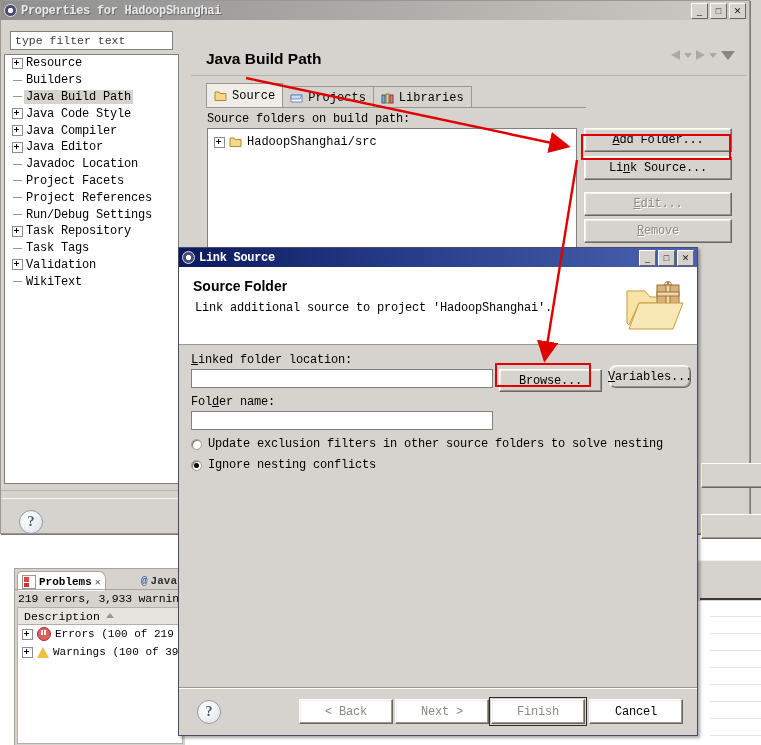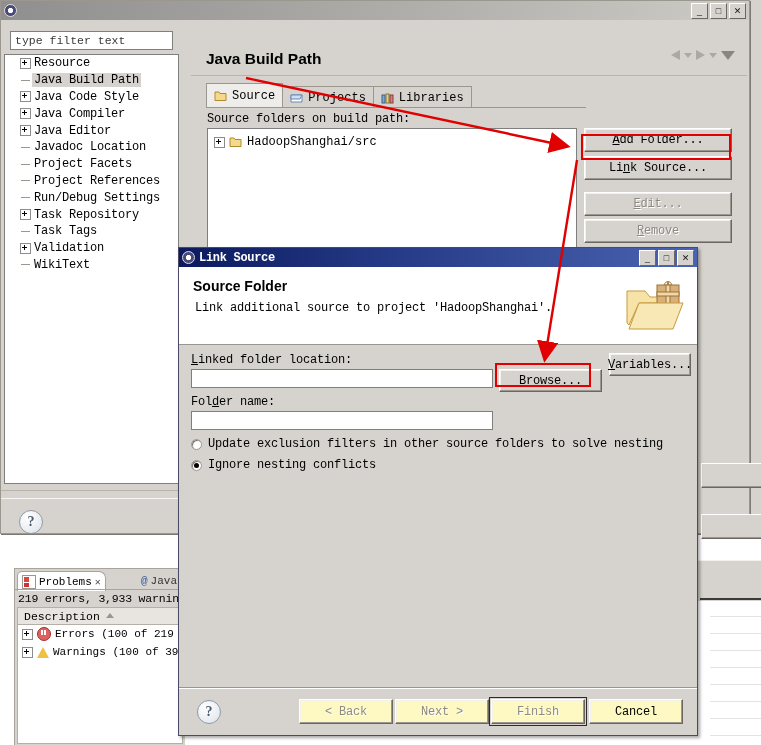--- a/index.html
+++ b/index.html
@@ -16,21 +16,21 @@
   #editor-lines div{height:16px;border-bottom:1px solid #e3e3e3;}
   #bg-rule-1{position:absolute;left:0;top:520px;width:761px;height:3px;background:#b8b4ab;}
   #bg-panelstrip{position:absolute;left:690px;top:560px;width:71px;height:40px;background:#d6d3ce;border-top:1px solid #f3f1ee;}
   #bg-tabline{position:absolute;left:700px;top:598px;width:61px;height:2px;background:#3a3a3a;}
 
   
   #problems-view{
     position:absolute;left:14px;top:568px;width:170px;height:177px;
     background:#d6d3ce;border:1px solid #a9a39b;border-right:none;
   }
-  .pv-tabbar{height:21px;position:relative;background:#d6d3ce;}
+  .pv-tabbar{height:21px;position:relative;background:#d6d3ce;font-weight:bold;}
   .pv-tab{
     position:absolute;top:2px;height:19px;display:flex;align-items:center;gap:3px;
     padding:0 4px;font-size:11px;white-space:nowrap;
   }
   .pv-tab.active{left:2px;background:#ffffff;border:1px solid #a9a39b;border-bottom:none;border-radius:5px 7px 0 0;}
   .pv-tab.inactive{left:122px;color:#333;}
   .pv-underline{position:absolute;left:0;top:20px;width:170px;height:1px;background:#a9a39b;}
   .pv-summary{padding:2px 2px 2px 3px;font-size:11.5px;background:#d6d3ce;white-space:nowrap;letter-spacing:-0.2px;}
   .pv-colhdr{
     margin:0 2px;height:16px;background:#e8e5e0;border:1px solid #b5b0a7;
@@ -75,21 +75,21 @@
 
   #filter-input{
     position:absolute;left:9px;top:11px;width:163px;height:19px;
     background:#fff;border:1px solid #7f7f7f;box-sizing:border-box;
     display:flex;align-items:center;padding-left:4px;color:#3a3a3a;font-size:11.5px;
   }
   #tree-pane{
     position:absolute;left:3px;top:34px;width:175px;height:430px;
     background:#ffffff;border:1px solid #7f7f7f;box-sizing:border-box;overflow:hidden;
   }
-  .tree-row{display:flex;align-items:center;height:16.8px;font-size:12px;white-space:nowrap;padding-left:14px;}
+  .tree-row{display:flex;align-items:center;height:16.8px;font-size:12px;white-space:nowrap;padding-left:6px;}
   .tree-row .tw{width:13px;display:flex;align-items:center;justify-content:center;flex:none;}
   .tree-row .tlabel{padding:0 2px;letter-spacing:-0.2px;}
   .tree-row.sel .tlabel{background:#d6d3ce;}
   .leaf-dash{width:9px;height:1px;background:#9b968e;display:inline-block;}
 
   #props-help{position:absolute;left:18px;top:490px;width:22px;height:22px;border-radius:50%;
      border:1px solid #8e9aa8;background:radial-gradient(circle at 35% 30%,#ffffff,#dde3e9);
      display:flex;align-items:center;justify-content:center;
      font-family:"Liberation Serif",serif;font-weight:bold;font-size:14px;color:#4a5a70;}
   #props-sep{position:absolute;left:0;top:470px;width:186px;height:1px;background:#b8b4ab;}
@@ -170,21 +170,21 @@
   .radio.on:after{content:"";position:absolute;left:2px;top:2px;width:5px;height:5px;border-radius:50%;background:#000;}
 
   #ls-footer{position:absolute;left:0;top:440px;width:518px;height:46px;background:#d6d3ce;
      border-top:1px solid #ffffff;}
   #ls-footer-sep{position:absolute;left:0;top:439px;width:518px;height:1px;background:#9b968e;}
   #ls-help{position:absolute;left:18px;top:11px;width:22px;height:22px;border-radius:50%;
      border:1px solid #8e9aa8;background:radial-gradient(circle at 35% 30%,#ffffff,#dde3e9);
      display:flex;align-items:center;justify-content:center;
      font-family:"Liberation Serif",serif;font-weight:bold;font-size:14px;color:#4a5a70;}
   .foot-btn{
-    position:absolute;top:10px;width:92px;height:23px;background:#fef9c3;
+    position:absolute;top:10px;width:92px;height:23px;background:#ffffff;
     border:1px solid #ffffff;border-right-color:#6b6760;border-bottom-color:#6b6760;
     box-shadow:inset -1px -1px 0 #9b968e, inset 1px 1px 0 #f2f1ee;
     display:flex;align-items:center;justify-content:center;font-size:12px;letter-spacing:-0.2px;
   }
   .foot-btn.disabled{color:#8e8a83;text-shadow:1px 1px 0 #ffffff;}
   .foot-btn.default{outline:1px solid #2b2b2b;outline-offset:1px;}
 
   
   .hl{position:absolute;border:2px solid #e00000;box-sizing:border-box;pointer-events:none;}
   #ann-svg{position:absolute;left:0;top:0;width:761px;height:745px;pointer-events:none;}
@@ -243,39 +243,46 @@
       <span class="expander"></span>
       <span style="display:inline-block;width:0;height:0;border-left:6px solid transparent;border-right:6px solid transparent;border-bottom:11px solid #f0c040;"></span>
       <span>Warnings (100 of 39</span>
     </div>
   </div>
 </div>
 
 <div id="props-dialog">
   <div id="props-titlebar">
     <span class="gear-ico"></span>
+    <span id="props-title">Properties for HadoopShanghai</span>
     <span class="wincontrols">
       <span class="winbtn">_</span>
       <span class="winbtn">□</span>
       <span class="winbtn">✕</span>
     </span>
   </div>
 
   <div id="props-body">
 
     <div id="filter-input">
       <span>type filter text</span>
     </div>
 
     <div id="tree-pane">
       <div class="tree-row">
         <span class="tw">
             <span class="expander"></span>
           </span>
         <span class="tlabel">Resource</span>
+      </div>
+      <div class="tree-row">
+        <span class="tw">
+            <span class="leaf-dash"></span>
+          </span>
+        <span class="tlabel">Builders</span>
       </div>
       <div class="tree-row sel">
         <span class="tw">
             <span class="leaf-dash"></span>
           </span>
         <span class="tlabel">Java Build Path</span>
       </div>
       <div class="tree-row">
         <span class="tw">
             <span class="expander"></span>
@@ -438,21 +445,21 @@
   </div>
 
   <div id="ls-body">
     <div class="ls-lbl" style="left:12px;top:8px;">
       <span class="ul">L</span><span>inked folder location:</span>
     </div>
     <div class="ls-input" style="left:12px;top:24px;width:302px;"></div>
     <div class="ls-btn" style="left:320px;top:24px;width:101px;">
       <span>Br<span class="ul">o</span>wse...</span>
     </div>
-    <div class="ls-btn" style="left:430px;top:8px;width:80px;">
+    <div class="ls-btn" style="left:430px;top:20px;width:80px;border-radius:7px;">
       <span><span class="ul">V</span>ariables...</span>
     </div>
 
     <div class="ls-lbl" style="left:12px;top:50px;">
       <span>Fol<span class="ul">d</span>er name:</span>
     </div>
     <div class="ls-input" style="left:12px;top:66px;width:302px;"></div>
 
     <div class="radio-row" style="left:12px;top:92px;">
       <span class="radio"></span>

